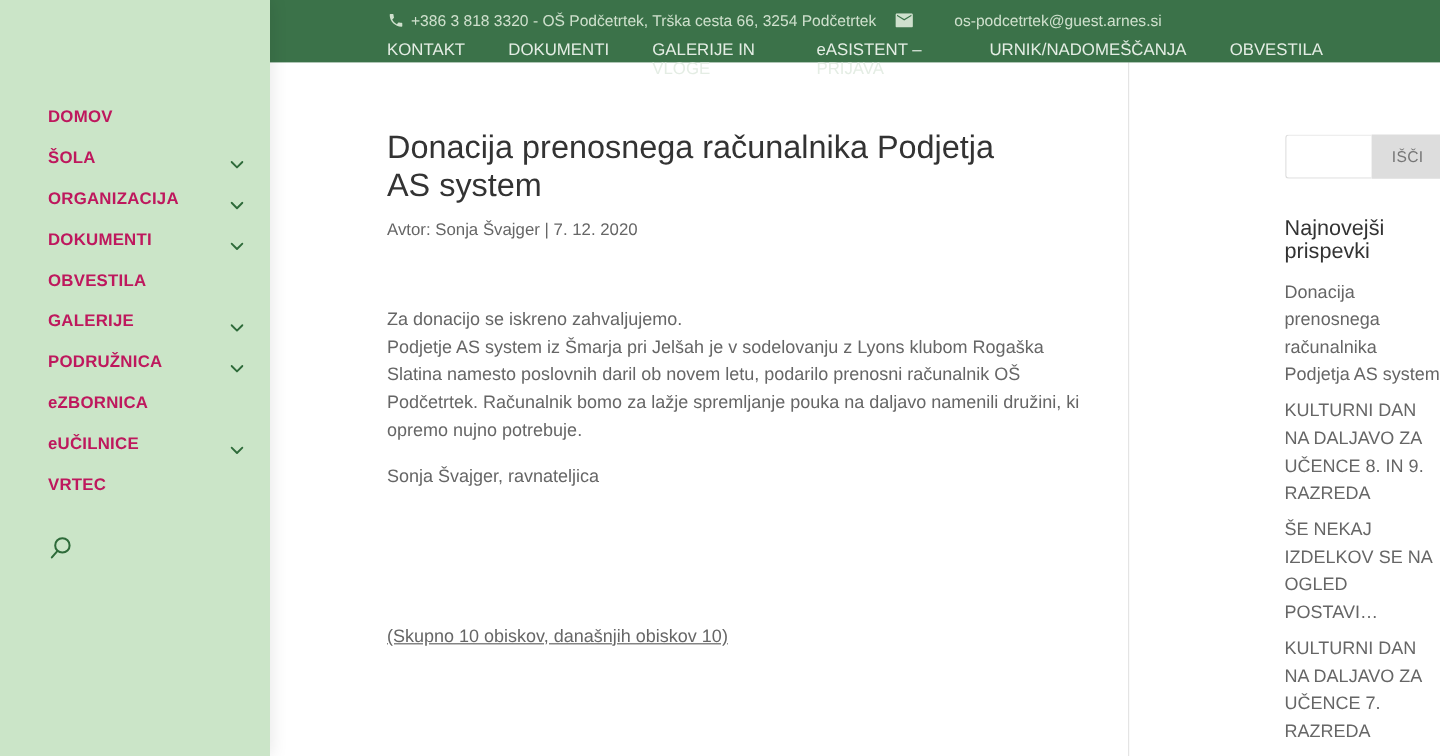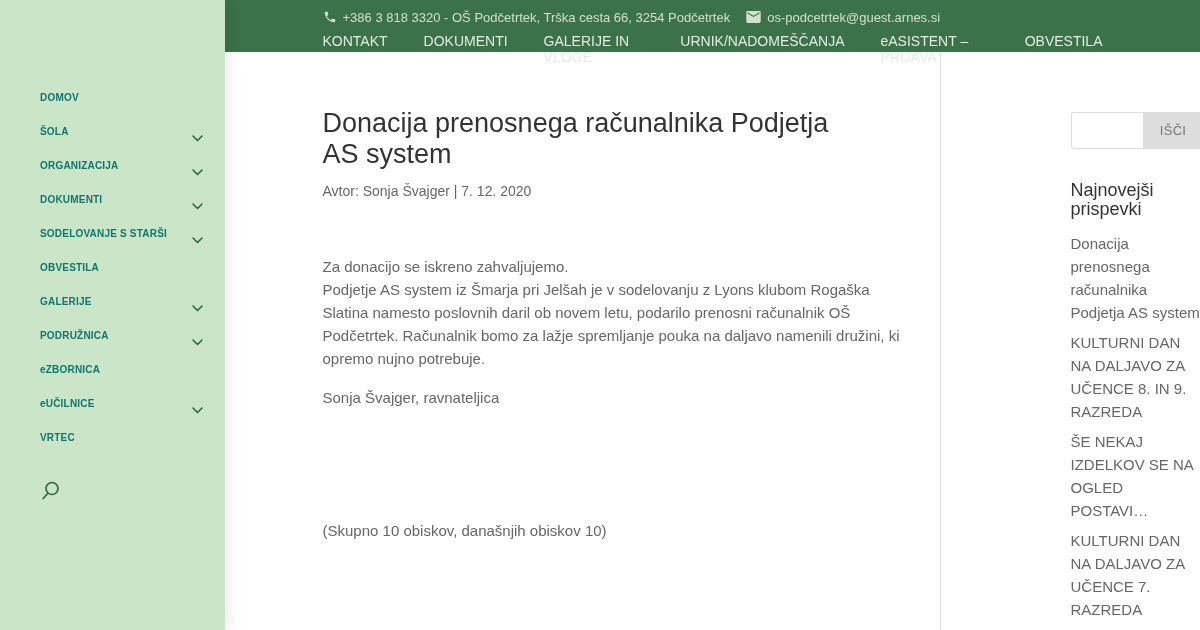--- a/index.html
+++ b/index.html
@@ -14,41 +14,41 @@
 
   
   .left-sidebar {
     position: absolute; left: 0; top: 0; width: 225px; height: 630px;
     background: #cbe5c8; z-index: 3;
     box-shadow: 2px 0 14px rgba(0,0,0,0.10);
   }
   .menu { list-style: none; margin: 0; padding: 90px 24px 0 40px; }
   .menu li { position: relative; margin-bottom: 19px; }
   .menu a {
-    display: block; text-decoration: none; color: #0f766e;
-    font-size: 10px; font-weight: bold; line-height: 15px;
+    display: block; text-decoration: none; color: #be185d;
+    font-size: 14px; font-weight: bold; line-height: 15px;
     padding-right: 18px; letter-spacing: 0.2px;
   }
   .menu .chev {
     position: absolute; right: -2px; top: 4px; width: 11px; height: 7px;
   }
   .sb-search { margin: 35px 0 0 40px; cursor: pointer; }
 
   
   .topbar {
     position: absolute; left: 225px; top: 0; width: 975px; height: 52px;
     background: #3b7249; z-index: 2;
   }
   .topbar-inner { width: 780px; margin: 0 auto; }
   .contact-row {
     display: flex; align-items: center; padding-top: 8px;
     font-size: 13px; color: #cfe0cd; height: 18px;
   }
   .contact-row .ico { margin-right: 6px; display: inline-flex; }
-  .contact-row .email-group { margin-left: 16px; display: inline-flex; align-items: center; }
+  .contact-row .email-group { margin-left: 16px; display: inline-flex; align-items: center; gap: 28px; }
   .contact-row a { color: #cfe0cd; text-decoration: none; }
   .nav-row {
     display: flex; justify-content: flex-end; gap: 36px;
     padding-top: 7px; font-size: 14px;
   }
   .nav-row a { color: #e4ede4; text-decoration: none; }
 
   
   .main { position: absolute; left: 225px; top: 52px; width: 975px; height: 578px; background: #fff; }
   .divider { position: absolute; left: 715px; top: 0; width: 1px; height: 578px; background: #e4e4e4; }
@@ -56,21 +56,21 @@
 
   .article { position: absolute; left: 0; top: 0; width: 585px; padding-top: 56px; }
   .article h1 {
     margin: 0; max-width: 520px;
     font-size: 27px; line-height: 31px; font-weight: 500; color: #333333;
   }
   .post-meta { margin-top: 13px; font-size: 14px; color: #666666; }
   .post-body { margin-top: 56px; font-size: 15px; line-height: 23px; color: #666666; }
   .post-body p { margin: 0; }
   .signature { margin-top: 16px; text-align: left; font-size: 15px; line-height: 23px; color: #666666; }
-  .visits { margin-top: 110px; font-size: 15px; line-height: 23px; color: #666666; }
+  .visits { margin-top: 110px; font-size: 15px; line-height: 23px; color: #666666; text-decoration: underline; }
 
   
   .right-sidebar { position: absolute; left: 748px; top: 60px; width: 133px; }
   .searchform { display: flex; height: 37px; }
   .searchform input {
     width: 63px; min-width: 0; border: 1px solid #dddddd; border-right: none;
     border-radius: 3px 0 0 3px; outline: none; padding: 0 8px; font-size: 13px;
     color: #666; background: #fff;
   }
   .searchform button {
@@ -109,22 +109,22 @@
                 <path fill="#cfe0cd" d="M22 0H2C.9 0 0 .9 0 2v16c0 1.1.9 2 2 2h20c1.1 0 2-.9 2-2V2c0-1.1-.9-2-2-2zm0 4l-10 6L2 4V2l10 6 10-6v2z"></path>
               </svg>
           </span>
           <a href="#">os-podcetrtek@guest.arnes.si</a>
         </span>
       </div>
       <nav class="nav-row">
         <a href="#">KONTAKT</a>
         <a href="#">DOKUMENTI</a>
         <a href="#">GALERIJE IN VLOGE</a>
+        <a href="#">eASISTENT – PRIJAVA</a>
         <a href="#">URNIK/NADOMEŠČANJA</a>
-        <a href="#">eASISTENT – PRIJAVA</a>
         <a href="#">OBVESTILA</a>
       </nav>
     </div>
   </header>
 
   <aside class="left-sidebar">
     <ul class="menu">
       <li>
           <a href="#">DOMOV</a>
         </li>
@@ -135,26 +135,20 @@
             </svg></span>
         </li>
       <li>
           <a href="#">ORGANIZACIJA</a>
         <span class="chev"><svg width="11" height="7" viewBox="0 0 11 7">
               <polyline points="1,1 5.5,5.5 10,1" fill="none" stroke="#2e6b3a" stroke-width="1.6" stroke-linecap="round" stroke-linejoin="round"></polyline>
             </svg></span>
         </li>
       <li>
           <a href="#">DOKUMENTI</a>
-        <span class="chev"><svg width="11" height="7" viewBox="0 0 11 7">
-              <polyline points="1,1 5.5,5.5 10,1" fill="none" stroke="#2e6b3a" stroke-width="1.6" stroke-linecap="round" stroke-linejoin="round"></polyline>
-            </svg></span>
-        </li>
-      <li>
-          <a href="#">SODELOVANJE S STARŠI</a>
         <span class="chev"><svg width="11" height="7" viewBox="0 0 11 7">
               <polyline points="1,1 5.5,5.5 10,1" fill="none" stroke="#2e6b3a" stroke-width="1.6" stroke-linecap="round" stroke-linejoin="round"></polyline>
             </svg></span>
         </li>
       <li>
           <a href="#">OBVESTILA</a>
         </li>
       <li>
           <a href="#">GALERIJE</a>
         <span class="chev"><svg width="11" height="7" viewBox="0 0 11 7">

